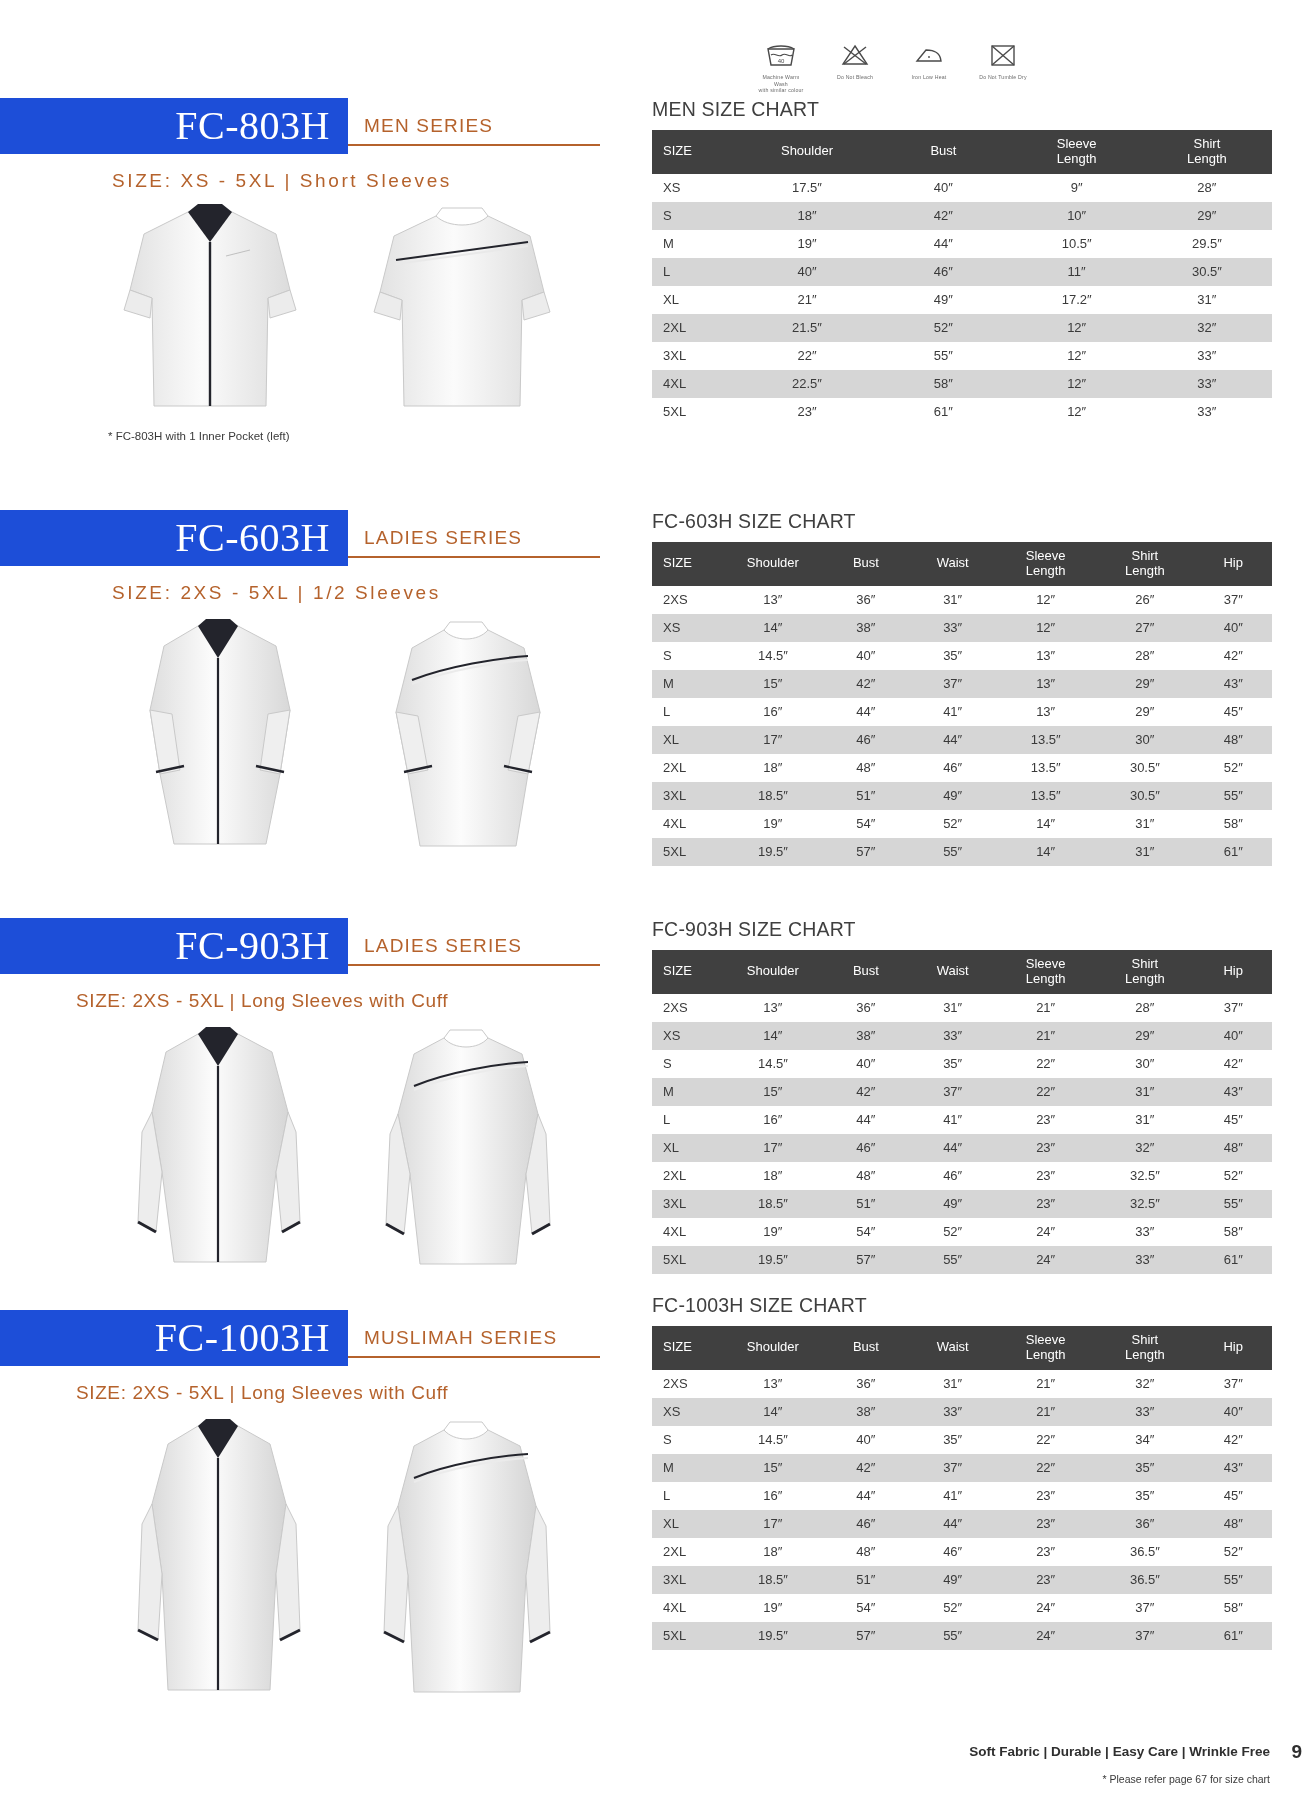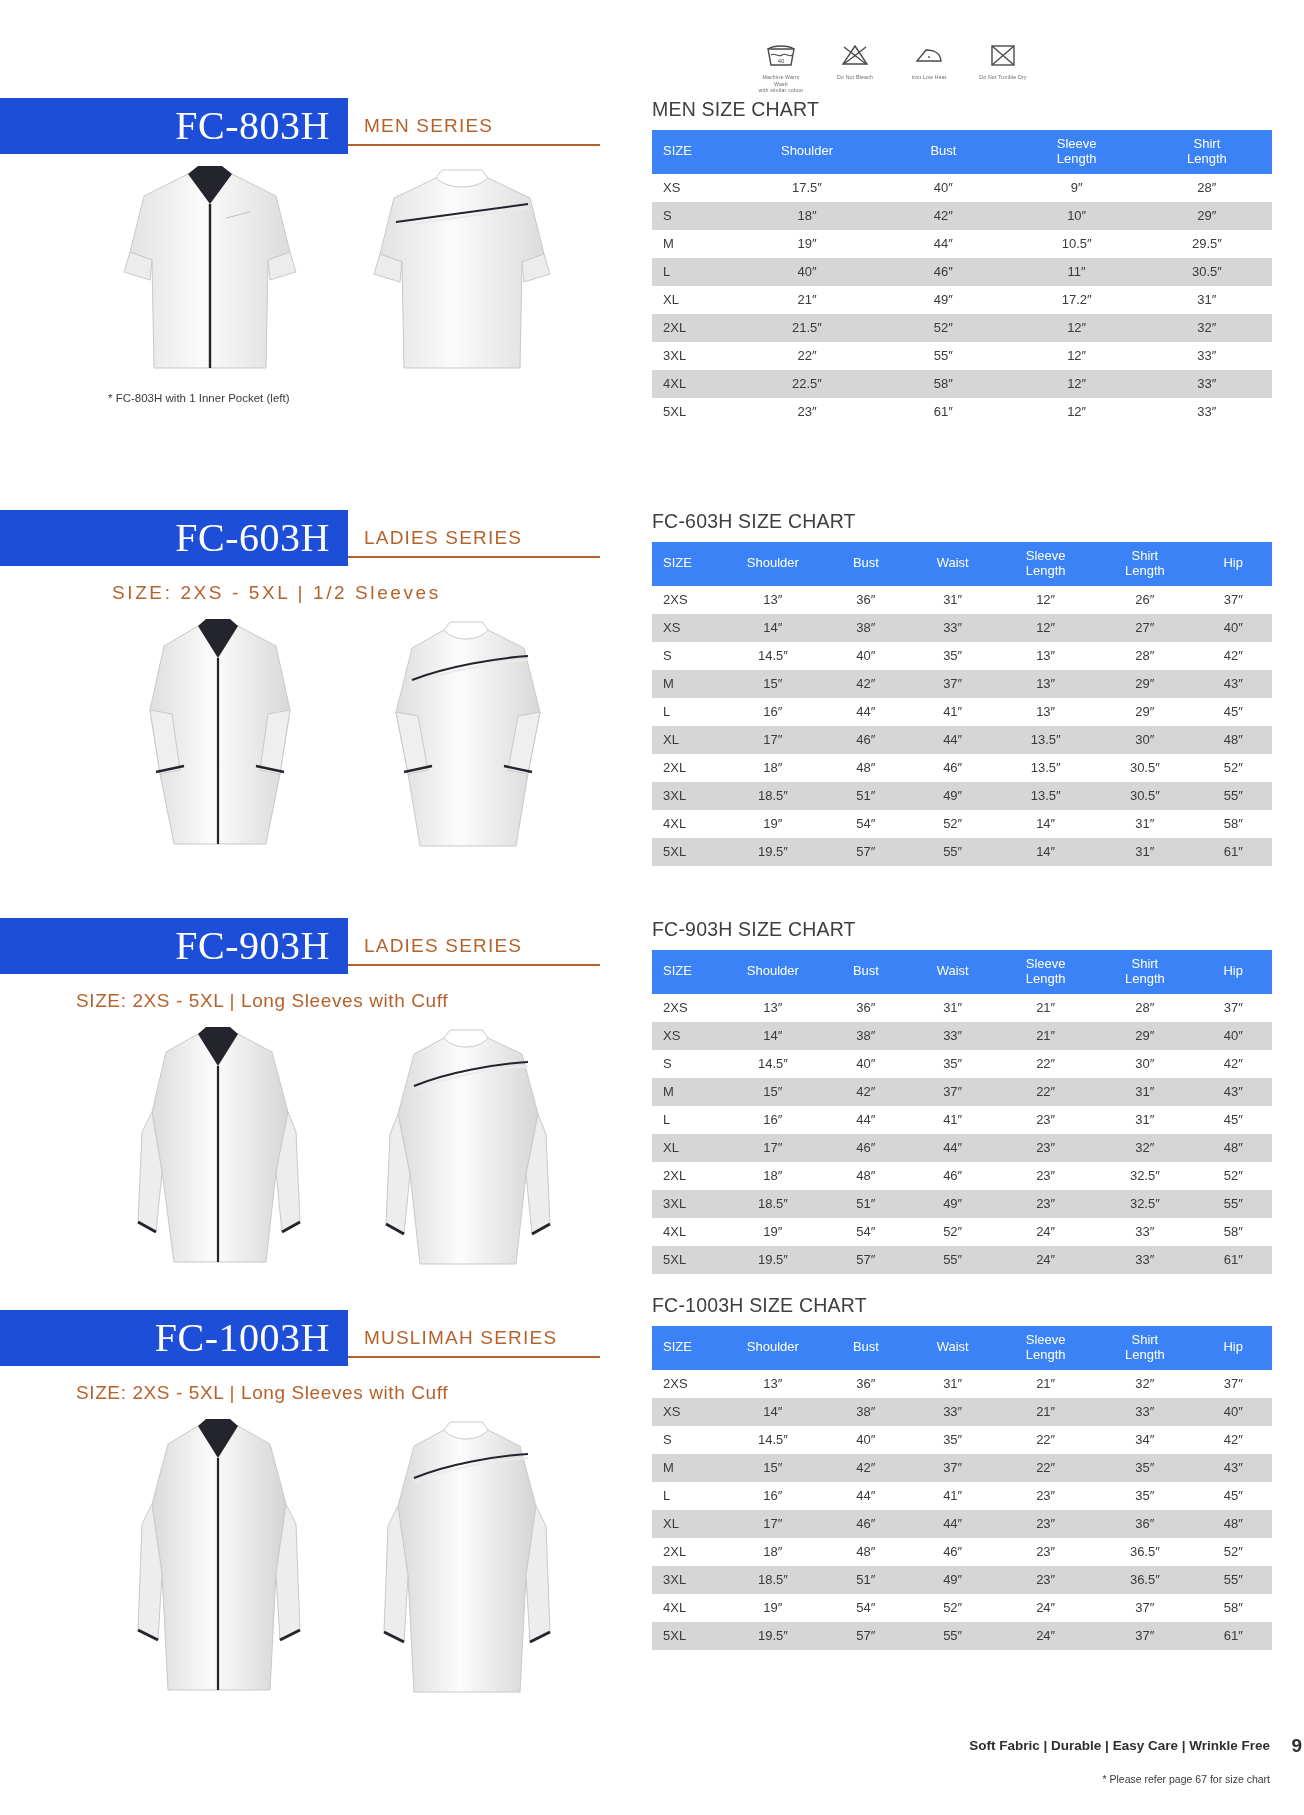--- a/index.html
+++ b/index.html
@@ -90,21 +90,21 @@
   
   .table-wrap { position: absolute; }
   .tbl-title {
     font-size: 19.5px;
     color: #3f3f3f;
     margin-bottom: 9px;
     letter-spacing: .2px;
   }
   table { border-collapse: collapse; width: 100%; }
   thead th {
-    background: #3b82f6;
+    background: #404040;
     color: #ffffff;
     font-weight: normal;
     font-size: 13px;
     padding: 7px 2px;
     line-height: 1.15;
     text-align: center;
   }
   thead th.first { text-align: left; padding-left: 11px; }
   tbody td {
     font-size: 13px;
@@ -117,21 +117,21 @@
   tbody tr.plain td { background: #ffffff; }
 
   
   .footer {
     position: absolute;
     right: 34px;
     bottom: 30px;
     text-align: right;
   }
   .footer .line1 { font-size: 13.5px; font-weight: bold; color: #2f2f2f; }
-  .footer .line2 { font-size: 10.5px; color: #3a3a3a; margin-top: 20px; }
+  .footer .line2 { font-size: 10.5px; color: #3a3a3a; margin-top: 14px; }
   .footer .pageno {
     position: absolute;
     right: -32px;
     top: -3px;
     font-size: 19px;
     font-weight: bold;
     color: #2f2f2f;
   }
 
   
@@ -185,20 +185,21 @@
     </div>
     <div class="care-label">Do Not Tumble Dry</div>
   </div>
 </div>
 
 <div class="left-col" style="top:98px;">
   <div class="title-bar">
     <div class="block" style="width:348px;">FC-803H</div>
     <div class="series">MEN SERIES</div>
   </div>
+  <div class="size-line">SIZE: XS - 5XL  |  Short Sleeves</div>
 
   <div class="garments" style="height:232px; margin-top:6px;">
 
     <svg class="shirt" style="left:100px; top:0;" width="220" height="228" viewBox="0 0 220 228">
       <defs>
         <linearGradient id="g1" x1="0" y1="0" x2="1" y2="0">
           <stop offset="0" stop-color="#e2e2e2"></stop>
             <stop offset="0.45" stop-color="#fbfbfb"></stop>
             <stop offset="1" stop-color="#dcdcdc"></stop>
         </linearGradient>

